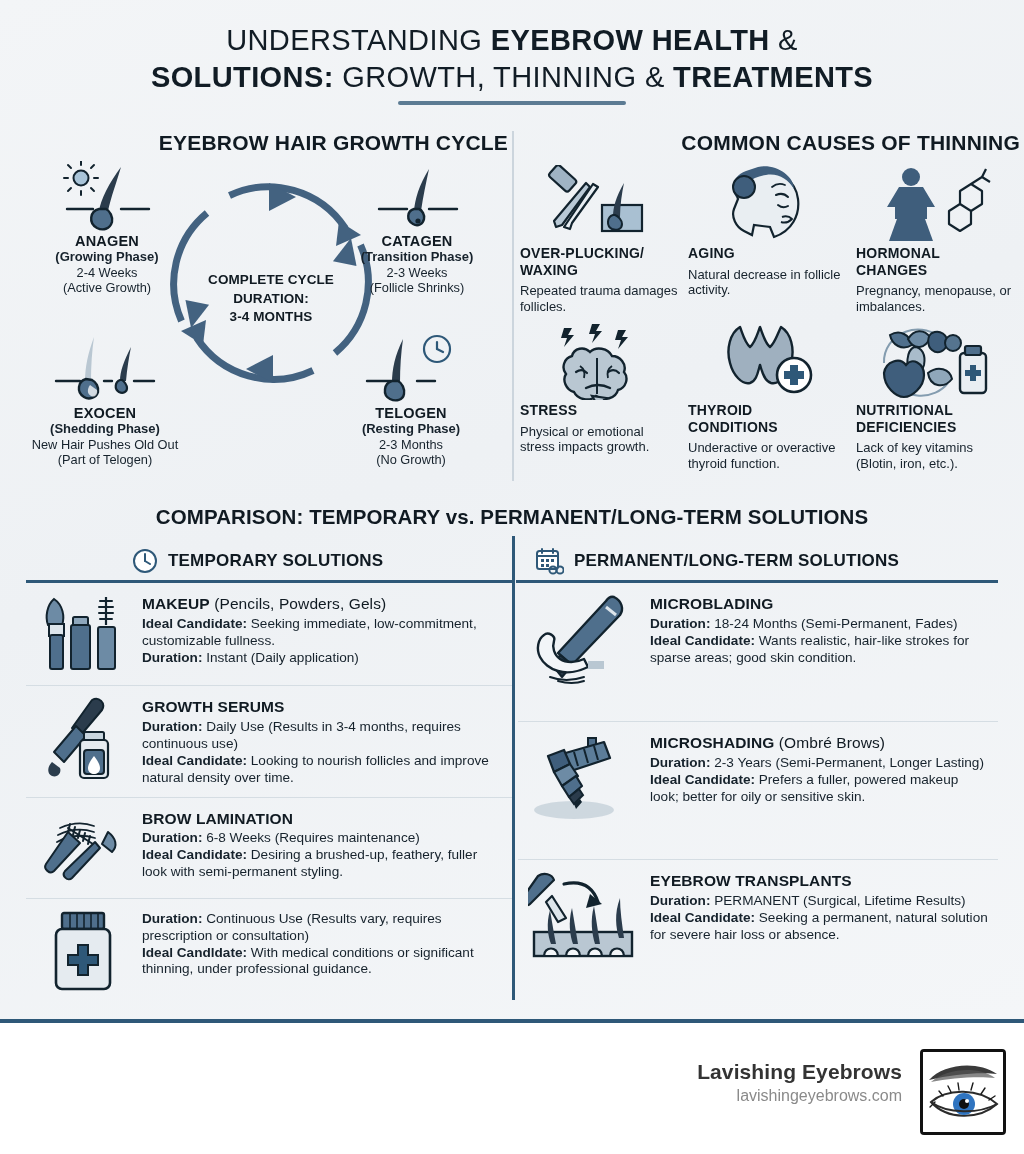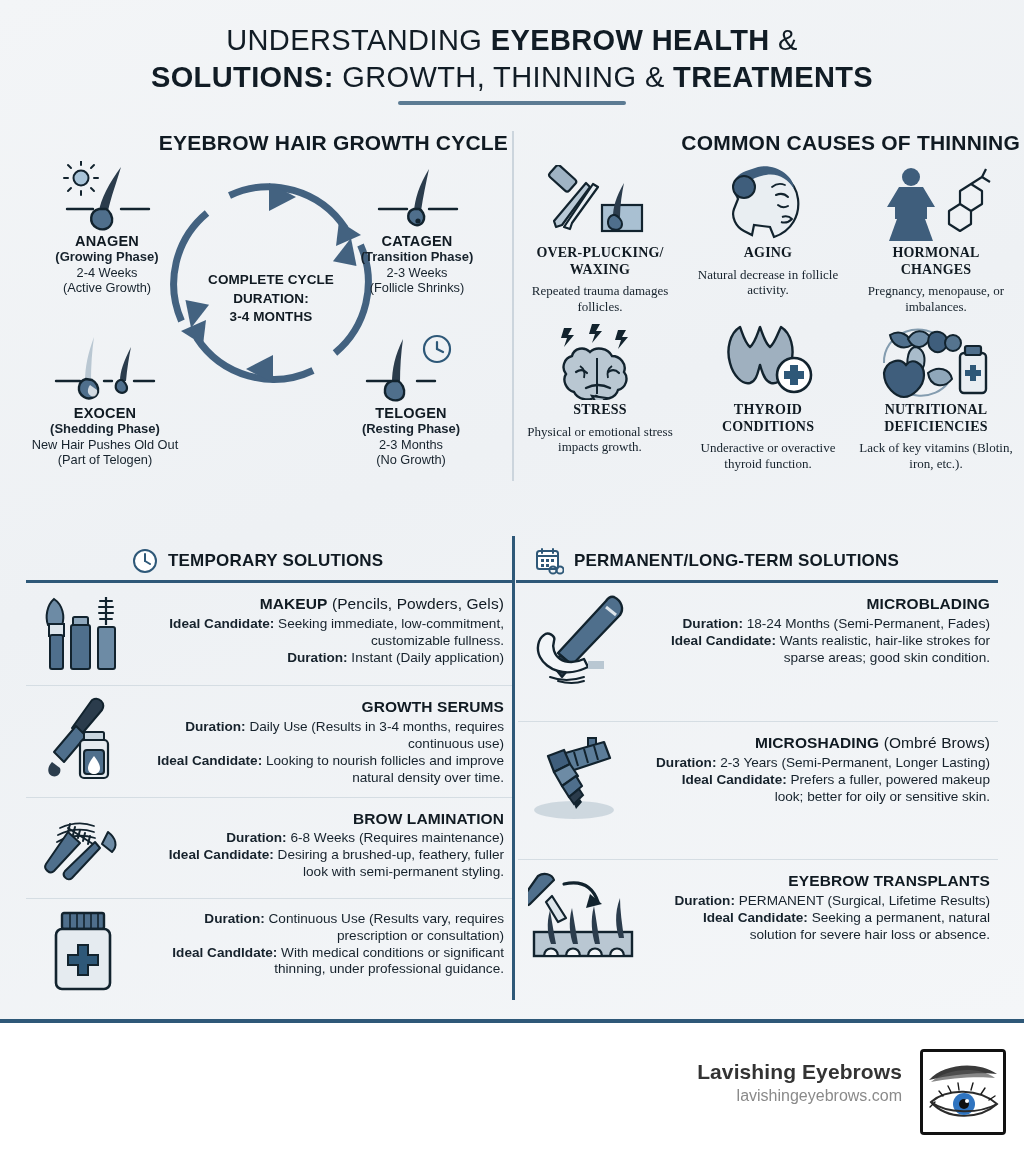--- a/index.html
+++ b/index.html
@@ -60,21 +60,21 @@
   .p-exocen  { left: 6px;   top: 202px; }
   .p-telogen { left: 312px; top: 202px; }
 
   
   .causes { position: absolute; left: 516px; top: 131px; width: 504px; height: 350px; }
   .causes-title { position: absolute; left: 0; top: 0; width: 504px; }
   .cause-grid {
     position: absolute; left: 0; top: 32px; width: 504px;
     display: grid; grid-template-columns: repeat(3, 1fr); row-gap: 6px;
   }
-  .cause { text-align: center; padding: 0 4px; font-family: Liberation Serif, serif; }
+  .cause { padding: 0 4px; }
   .cause-icon { height: 82px; display: flex; align-items: center; justify-content: center; }
   .cause .nm { font-size: 14px; font-weight: 700; color: #101a22; line-height: 1.18; letter-spacing: .2px; }
   .cause .ds { font-size: 13px; color: #16222c; line-height: 1.2; margin-top: 5px; }
 
   
   .cmp-title {
     position: absolute; left: 0; top: 505px; width: 1024px; text-align: center;
     font-size: 20.5px; font-weight: 700; color: #101a22; letter-spacing: .1px;
   }
   .col-head {
@@ -86,21 +86,21 @@
   .col-head.right { left: 534px; }
 
   .hrule-left  { position: absolute; left: 26px;  top: 580px; width: 486px; height: 3px; background: #2e5878; }
   .hrule-right { position: absolute; left: 516px; top: 580px; width: 482px; height: 3px; background: #2e5878; }
   .vdiv-cmp    { position: absolute; left: 512px; top: 536px; width: 3px; height: 464px; background: #2e5878; }
 
   .col { position: absolute; top: 583px; }
   .col-left  { left: 26px;  width: 486px; }
   .col-right { left: 518px; width: 480px; }
 
-  .item { display: flex; gap: 12px; padding: 10px 8px 10px 4px; align-items: flex-start; text-align: right; }
+  .item { display: flex; gap: 6px; padding: 10px 8px 10px 4px; align-items: flex-start; }
   .item + .item { border-top: 1px solid #d5dde3; }
   .item-icon { flex: 0 0 106px; display: flex; align-items: center; justify-content: center; }
   .item-body { flex: 1; padding-top: 2px; }
   .item-name { font-size: 15.5px; color: #101a22; line-height: 1.2; margin-bottom: 2px; letter-spacing: .1px; }
   .item-name b { font-weight: 700; }
   .item-line { font-size: 13.6px; color: #16222c; line-height: 1.25; }
   .item-line b { font-weight: 700; }
 
   .col-left  .item { min-height: 100px; }
   .col-right .item { min-height: 138px; }
@@ -365,20 +365,21 @@
             </svg>
           </div>
           <div class="nm">NUTRITIONAL</div>
           <div class="nm">DEFICIENCIES</div>
           <div class="ds">Lack of key vitamins (Blotin, iron, etc.).</div>
         </div>
 
       </div>
     </div>
 
+    <div class="cmp-title">COMPARISON: TEMPORARY vs. PERMANENT/LONG-TERM SOLUTIONS</div>
 
     <div class="col-head left">
       <span>
         <svg width="26" height="26" viewBox="0 0 26 26">
           <circle cx="13" cy="13" r="11" fill="#ffffff" stroke="#2e5878" stroke-width="2"></circle>
           <g stroke="#2e5878" stroke-width="2" stroke-linecap="round">
             <line x1="13" y1="13" x2="13" y2="6"></line>
               <line x1="13" y1="13" x2="18" y2="16"></line>
           </g>
         </svg>

